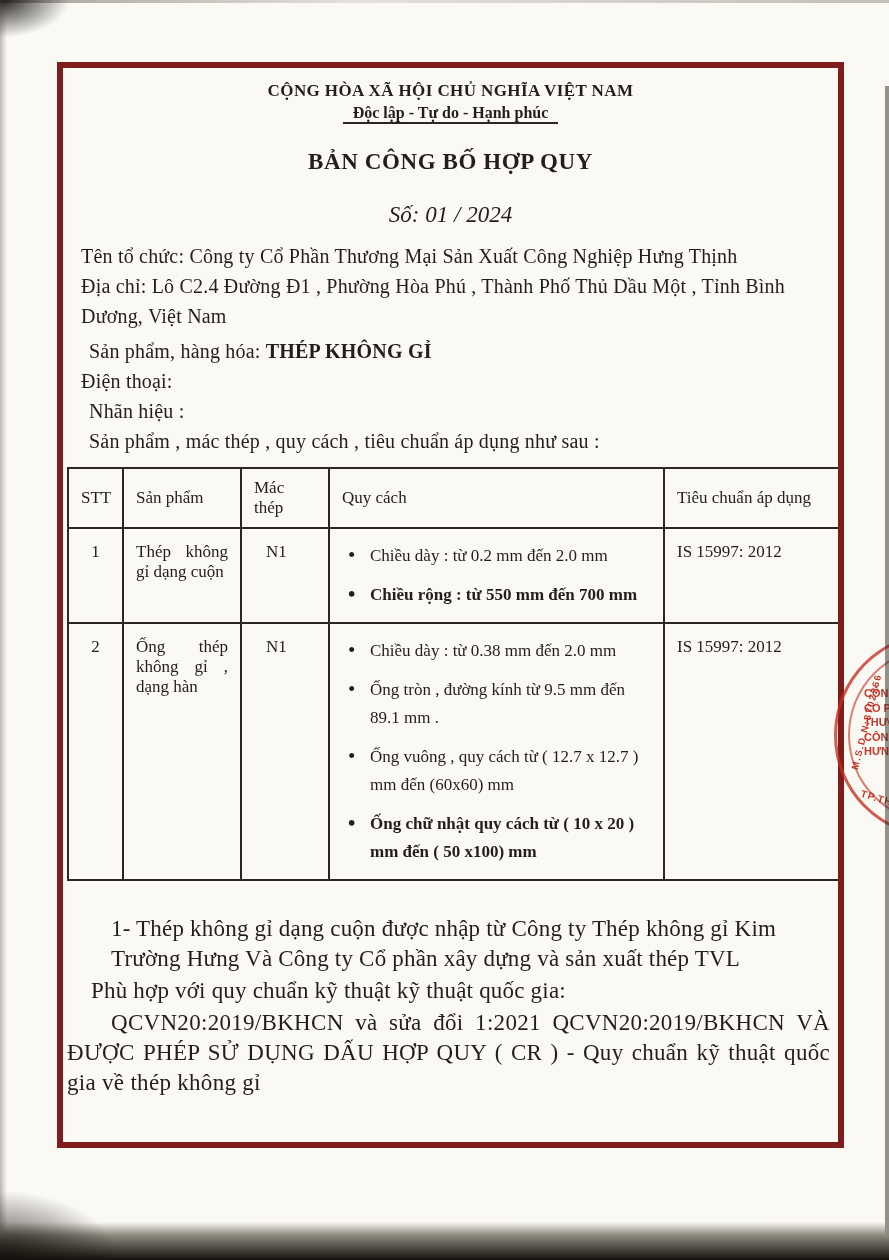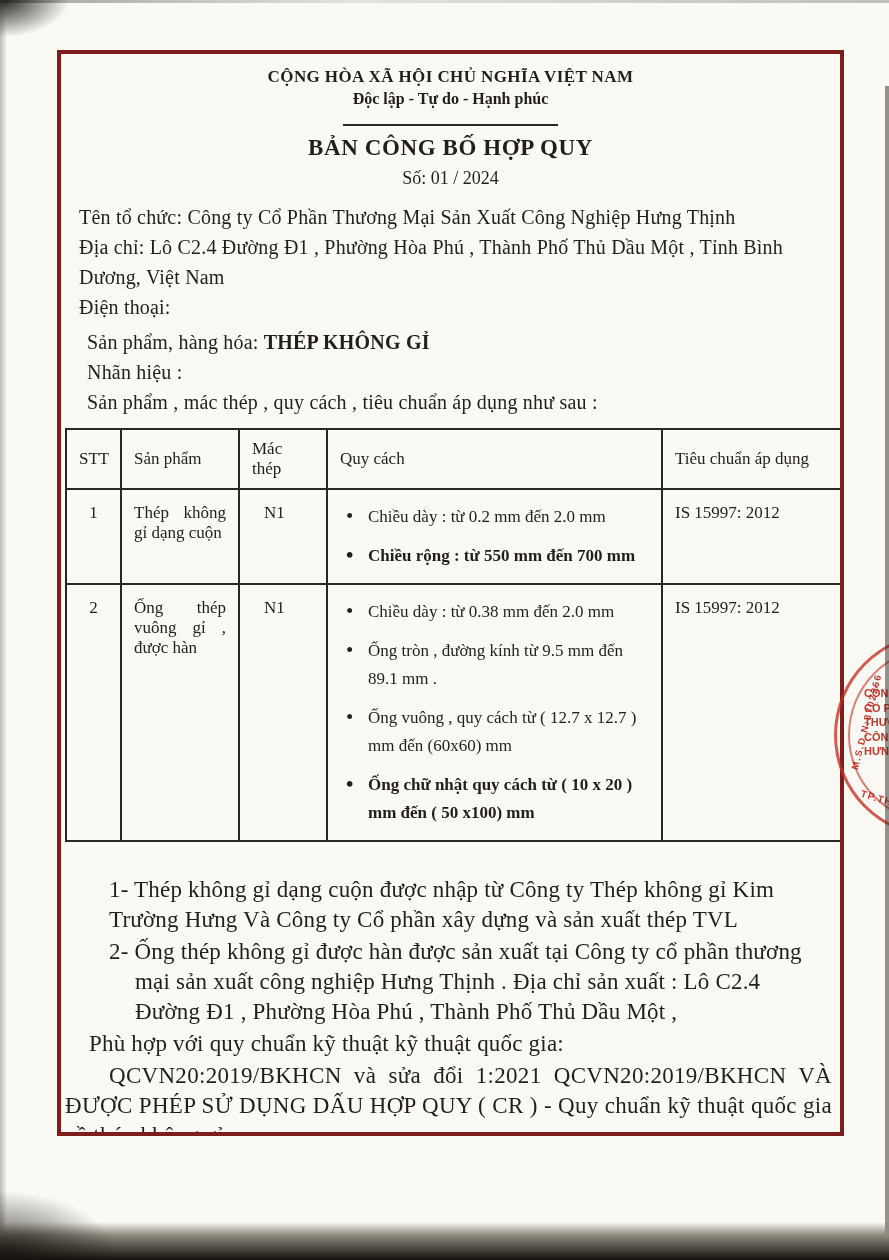--- a/index.html
+++ b/index.html
@@ -18,29 +18,29 @@
   .art-leftedge { position:absolute; left:0; top:0; width:7px; height:100%;
     background:linear-gradient(90deg, rgba(70,65,58,0.35), rgba(70,65,58,0)); }
   .art-rightedge { position:absolute; right:0; top:86px; width:4px; height:1150px;
     background:rgba(45,42,36,0.5); }
   .art-bottom { position:absolute; left:0; bottom:0; width:100%; height:38px;
     background:linear-gradient(180deg, rgba(150,146,136,0) 0%, #8d897e 35%, #55514a 65%, #14110c 100%); }
   .art-bottomleft { position:absolute; left:0; bottom:0; width:120px; height:70px;
     background:radial-gradient(ellipse at 0 100%, rgba(20,17,12,0.85), rgba(20,17,12,0) 70%); }
 
   .frame {
-    position:absolute; left:57px; top:50px; width:787px; height:1086px;
-    border:4px solid #7f1d1d; overflow:hidden;
+    position:absolute; left:57px; top:62px; width:787px; height:1086px;
+    border:6px solid #7f1d1d; overflow:hidden;
   }
   .center { text-align:center; }
   .nat-title { margin-top:13px; font-size:17px; font-weight:bold; letter-spacing:0.4px; }
   .motto { margin-top:3px; font-size:16px; font-weight:bold; }
-  .motto span { border-bottom:2px solid #2b2822; padding:0 10px 17px 10px; }
+  .motto span { border-bottom:2px solid #2b2822; padding:0 10px 1px 10px; }
   .doc-title { margin-top:27px; font-size:23px; font-weight:bold; letter-spacing:0.6px; }
-  .doc-no { margin-top:7px; font-size:18px; }
+  .doc-no { margin-top:27px; font-size:23px;font-style:italic; }
 
   .p { margin:0 16px 0 18px; font-size:20px; line-height:30px; letter-spacing:0.2px; }
   .p.first { margin-top:13px; }
   .p.indent { margin-left:26px; }
   .p.gap { margin-top:5px; }
 
   table.products {
     margin:11px auto 2px 4px; width:776px; border-collapse:collapse; table-layout:fixed;
     font-size:17px;
   }
@@ -92,23 +92,23 @@
     </div>
 
     <div class="center doc-title">BẢN CÔNG BỐ HỢP QUY</div>
 
     <div class="center doc-no">Số: 01 / 2024</div>
 
     <p class="p first">Tên tổ chức: Công ty Cổ Phần Thương Mại Sản Xuất Công Nghiệp Hưng Thịnh</p>
 
     <p class="p">Địa chỉ: Lô C2.4 Đường Đ1 , Phường Hòa Phú , Thành Phố Thủ Dầu Một , Tỉnh Bình Dương, Việt Nam</p>
 
+    <p class="p indent gap"><span>Sản phẩm, hàng hóa: </span><b>THÉP KHÔNG GỈ</b></p>
+
     <p class="p">Điện thoại:</p>
-
-    <p class="p indent gap"><span>Sản phẩm, hàng hóa: </span><b>THÉP KHÔNG GỈ</b></p>
 
     <p class="p indent">Nhãn hiệu :</p>
 
     <p class="p indent">Sản phẩm , mác thép , quy cách , tiêu chuẩn áp dụng như sau :</p>
 
     <table class="products">
       <colgroup>
         <col class="c-stt">
           <col class="c-sp">
           <col class="c-mt">
@@ -132,38 +132,37 @@
           <td>
             <ul class="specs">
               <li>Chiều dày : từ 0.2 mm đến 2.0 mm</li>
               <li>Chiều rộng : từ 550 mm đến 700 mm</li>
             </ul>
           </td>
           <td>IS 15997: 2012</td>
         </tr>
         <tr>
           <td class="cell-stt">2</td>
-          <td class="cell-sp">Ống thép vuông gỉ , được hàn</td>
+          <td class="cell-sp">Ống thép không gỉ , dạng hàn</td>
           <td class="cell-mt">N1</td>
           <td>
             <ul class="specs">
               <li>Chiều dày : từ 0.38 mm đến 2.0 mm</li>
               <li>Ống tròn , đường kính từ 9.5 mm đến 89.1 mm .</li>
               <li>Ống vuông , quy cách từ ( 12.7 x 12.7 ) mm đến (60x60) mm</li>
               <li>Ống chữ nhật quy cách từ ( 10 x 20 ) mm đến ( 50 x100) mm</li>
             </ul>
           </td>
           <td>IS 15997: 2012</td>
         </tr>
       </tbody>
     </table>
 
     <div class="notes">
       <p class="note1">1- Thép không gỉ dạng cuộn được nhập từ Công ty Thép không gỉ Kim Trường Hưng Và Công ty Cổ phần xây dựng và sản xuất thép TVL</p>
-      <p class="note2">2- Ống thép không gỉ được hàn được sản xuất tại Công ty cổ phần thương mại sản xuất công nghiệp Hưng Thịnh . Địa chỉ sản xuất : Lô C2.4 Đường Đ1 , Phường Hòa Phú , Thành Phố Thủ Dầu Một ,</p>
       <p class="conform">Phù hợp với quy chuẩn kỹ thuật kỹ thuật quốc gia:</p>
       <p class="regulation">QCVN20:2019/BKHCN và sửa đổi 1:2021 QCVN20:2019/BKHCN VÀ ĐƯỢC PHÉP SỬ DỤNG DẤU HỢP QUY ( CR ) -  Quy chuẩn kỹ thuật quốc gia về thép không gỉ</p>
     </div>
 
   </div>
 
   <div class="stamp">
     <div class="stamp-inner"></div>
     <div class="stamp-text stamp-msdn">M.S.D.N:3702266</div>
     <div class="stamp-text stamp-center">

